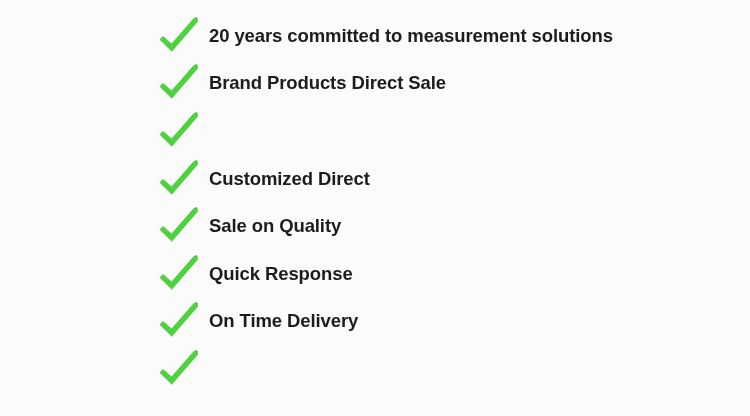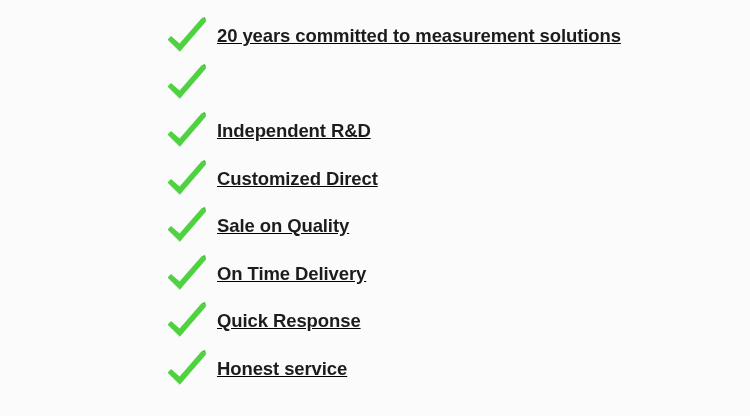--- a/index.html
+++ b/index.html
@@ -19,27 +19,26 @@
     position: relative;
     width: 750px;
     height: 416px;
     background: #fbfbfb;
     box-sizing: border-box;
     padding: 0;
   }
 
   .advantages-list {
     position: absolute;
-    left: 165px;
+    left: 157px;
     top: 12px;
     width: 580px;
     margin: 0;
     padding: 0;
     list-style: none;
-    text-decoration: underline;
   }
 
   .advantage-item {
     display: flex;
     align-items: center;
     height: 47.6px;
     margin: 0;
     padding: 0;
   }
 
@@ -89,31 +88,31 @@
     </li>
 
     <li class="advantage-item">
       <span class="check-icon">
         <svg viewBox="0 0 44 40" xmlns="http://www.w3.org/2000/svg" aria-hidden="true">
           <path d="M5.2 22.8 L3.0 25.6 L14.2 37.2 L17.6 34.0 L14.9 34.0 Z" fill="#c9c9c9" opacity="0.55"></path>
           <path d="M6.0 21.0 L2.6 24.6 L15.0 36.6 L41.2 6.2 L36.6 3.2 L14.6 28.6 Z" fill="#4ed23f"></path>
           <path d="M36.6 3.2 L41.2 6.2 L40.0 2.0 Z" fill="#45bf38"></path>
         </svg>
       </span>
+      <span class="advantage-label">Brand Products Direct Sale</span>
     </li>
 
     <li class="advantage-item">
       <span class="check-icon">
         <svg viewBox="0 0 44 40" xmlns="http://www.w3.org/2000/svg" aria-hidden="true">
           <path d="M5.2 22.8 L3.0 25.6 L14.2 37.2 L17.6 34.0 L14.9 34.0 Z" fill="#c9c9c9" opacity="0.55"></path>
           <path d="M6.0 21.0 L2.6 24.6 L15.0 36.6 L41.2 6.2 L36.6 3.2 L14.6 28.6 Z" fill="#4ed23f"></path>
           <path d="M36.6 3.2 L41.2 6.2 L40.0 2.0 Z" fill="#45bf38"></path>
         </svg>
       </span>
-      <span class="advantage-label">Independent R&amp;D</span>
     </li>
 
     <li class="advantage-item">
       <span class="check-icon">
         <svg viewBox="0 0 44 40" xmlns="http://www.w3.org/2000/svg" aria-hidden="true">
           <path d="M5.2 22.8 L3.0 25.6 L14.2 37.2 L17.6 34.0 L14.9 34.0 Z" fill="#c9c9c9" opacity="0.55"></path>
           <path d="M6.0 21.0 L2.6 24.6 L15.0 36.6 L41.2 6.2 L36.6 3.2 L14.6 28.6 Z" fill="#4ed23f"></path>
           <path d="M36.6 3.2 L41.2 6.2 L40.0 2.0 Z" fill="#45bf38"></path>
         </svg>
       </span>
@@ -132,39 +131,38 @@
     </li>
 
     <li class="advantage-item">
       <span class="check-icon">
         <svg viewBox="0 0 44 40" xmlns="http://www.w3.org/2000/svg" aria-hidden="true">
           <path d="M5.2 22.8 L3.0 25.6 L14.2 37.2 L17.6 34.0 L14.9 34.0 Z" fill="#c9c9c9" opacity="0.55"></path>
           <path d="M6.0 21.0 L2.6 24.6 L15.0 36.6 L41.2 6.2 L36.6 3.2 L14.6 28.6 Z" fill="#4ed23f"></path>
           <path d="M36.6 3.2 L41.2 6.2 L40.0 2.0 Z" fill="#45bf38"></path>
         </svg>
       </span>
+      <span class="advantage-label">Quick Response</span>
+    </li>
+
+    <li class="advantage-item">
+      <span class="check-icon">
+        <svg viewBox="0 0 44 40" xmlns="http://www.w3.org/2000/svg" aria-hidden="true">
+          <path d="M5.2 22.8 L3.0 25.6 L14.2 37.2 L17.6 34.0 L14.9 34.0 Z" fill="#c9c9c9" opacity="0.55"></path>
+          <path d="M6.0 21.0 L2.6 24.6 L15.0 36.6 L41.2 6.2 L36.6 3.2 L14.6 28.6 Z" fill="#4ed23f"></path>
+          <path d="M36.6 3.2 L41.2 6.2 L40.0 2.0 Z" fill="#45bf38"></path>
+        </svg>
+      </span>
       <span class="advantage-label">On Time Delivery</span>
     </li>
 
     <li class="advantage-item">
       <span class="check-icon">
         <svg viewBox="0 0 44 40" xmlns="http://www.w3.org/2000/svg" aria-hidden="true">
           <path d="M5.2 22.8 L3.0 25.6 L14.2 37.2 L17.6 34.0 L14.9 34.0 Z" fill="#c9c9c9" opacity="0.55"></path>
           <path d="M6.0 21.0 L2.6 24.6 L15.0 36.6 L41.2 6.2 L36.6 3.2 L14.6 28.6 Z" fill="#4ed23f"></path>
           <path d="M36.6 3.2 L41.2 6.2 L40.0 2.0 Z" fill="#45bf38"></path>
         </svg>
       </span>
-      <span class="advantage-label">Quick Response</span>
-    </li>
-
-    <li class="advantage-item">
-      <span class="check-icon">
-        <svg viewBox="0 0 44 40" xmlns="http://www.w3.org/2000/svg" aria-hidden="true">
-          <path d="M5.2 22.8 L3.0 25.6 L14.2 37.2 L17.6 34.0 L14.9 34.0 Z" fill="#c9c9c9" opacity="0.55"></path>
-          <path d="M6.0 21.0 L2.6 24.6 L15.0 36.6 L41.2 6.2 L36.6 3.2 L14.6 28.6 Z" fill="#4ed23f"></path>
-          <path d="M36.6 3.2 L41.2 6.2 L40.0 2.0 Z" fill="#45bf38"></path>
-        </svg>
-      </span>
-      <span class="advantage-label">Honest service</span>
     </li>
 
   </ul>
 </div>
 
 </body></html>

